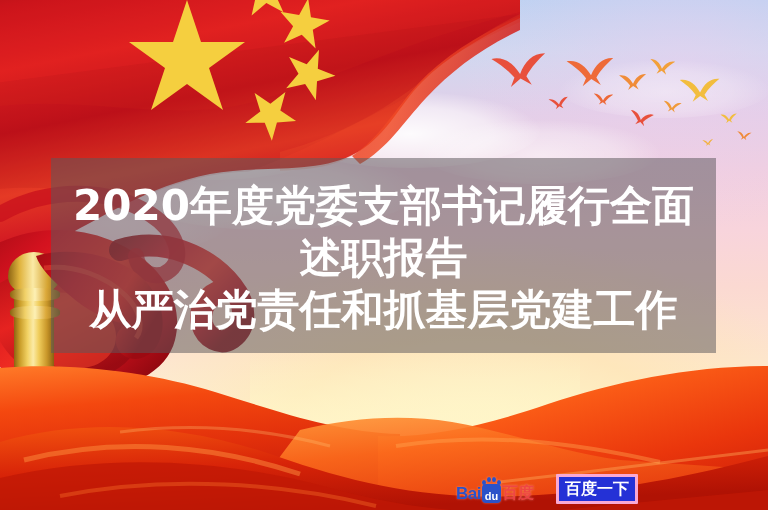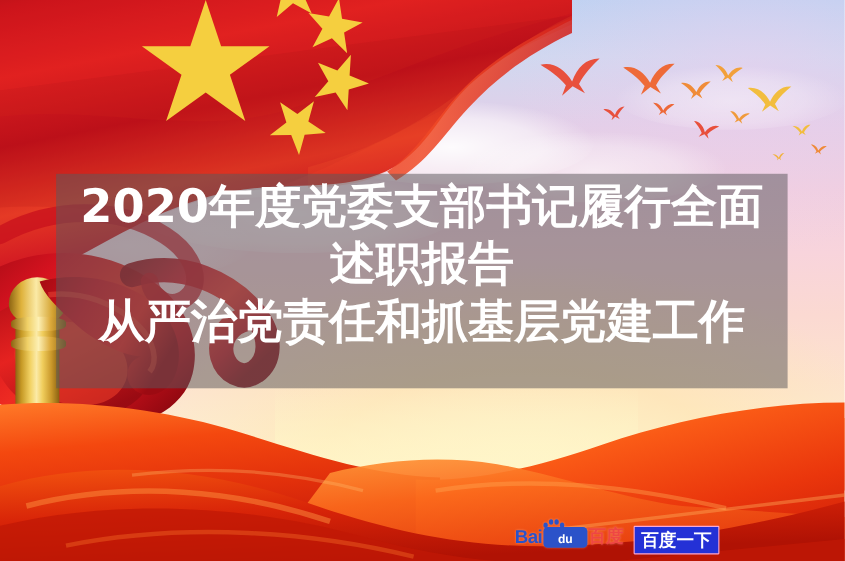--- a/index.html
+++ b/index.html
@@ -94,50 +94,50 @@
 
   
   .birds { position: absolute; left: 480px; top: 35px; width: 290px; height: 130px; }
 
   
   .title-box {
     position: absolute;
     left: 51px; top: 158px; width: 665px; height: 195px;
     background: rgba(92,88,92,0.52);
     display: flex; flex-direction: column;
-    align-items: center; 
+    align-items: center; justify-content: center;
     padding-top: 4px;
   }
   .title-line {
     color: #ffffff;
     font-size: 42px;
     line-height: 52px;
     font-weight: 700;
     letter-spacing: 0px;
     white-space: nowrap;
     text-align: center;
     font-family: "DejaVu Sans", "Liberation Sans", sans-serif;
   }
 
   
   .watermark {
-    position: absolute; left: 468px; top: 478px;
+    position: absolute; left: 456px; top: 478px;
     height: 26px;
-    display: flex; align-items: flex-start; gap: 9px;
+    display: flex; align-items: flex-end; gap: 22px;
   }
   .baidu-logo {
     display: flex; align-items: center; gap: 1px;
     filter: drop-shadow(0 0 1px rgba(255,255,255,.35));
   }
   .baidu-bai {
     color: #2b52c9; font-weight: 700; font-size: 17px;
     font-family: "Liberation Sans", sans-serif; letter-spacing: -.5px;
   }
   .baidu-paw {
-    width: 40px; height: 19px; position: relative;
+    width: 19px; height: 19px; position: relative;
     background: #2b52c9; border-radius: 4px;
     display: flex; align-items: flex-end; justify-content: center;
   }
   .baidu-paw .du {
     color: #fff; font-size: 11px; font-weight: 700; line-height: 13px;
     font-family: "Liberation Sans", sans-serif;
   }
   .paw-dots { position: absolute; top: -7px; left: 0; width: 19px; height: 9px; }
   .paw-dots i {
     position: absolute; background: #2b52c9; border-radius: 50%;
@@ -153,21 +153,21 @@
     opacity: .92;
   }
   .wm-brand {
     color: #ffffff; font-size: 19px; font-weight: 700;
     letter-spacing: 4px;
     font-family: "DejaVu Sans", sans-serif;
     text-shadow: 0 1px 2px rgba(120,20,0,.55);
   }
   .wm-button {
     background: #2431d6;
-    border: 1px solid #f9a8d4;
+    border: 3px solid #f9a8d4;
     color: #fff;
     font-size: 16px; font-weight: 700;
     font-family: "DejaVu Sans", sans-serif;
     padding: 2px 6px 3px 6px;
     line-height: 19px;
     letter-spacing: 0px;
     border-radius: 1px;
     cursor: pointer;
   }
 </style>

